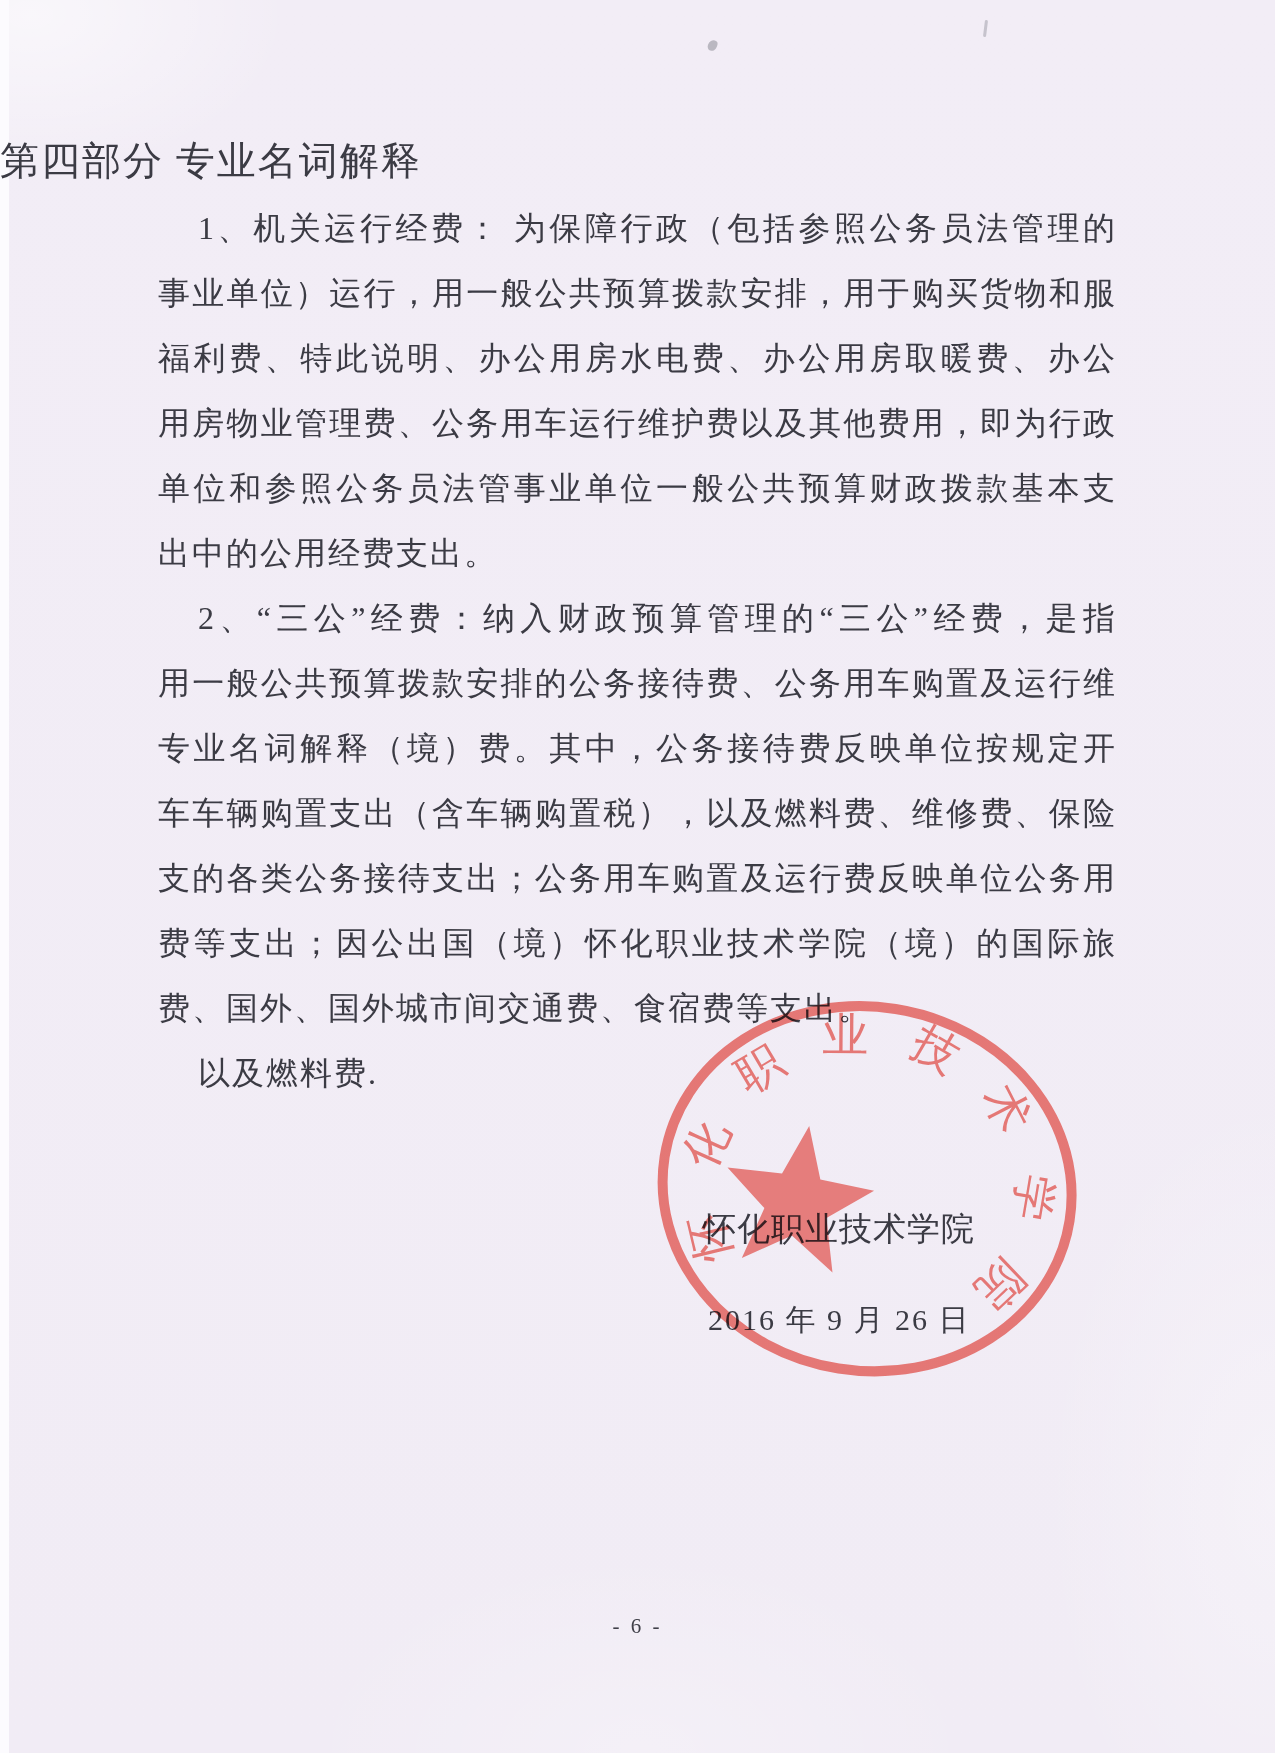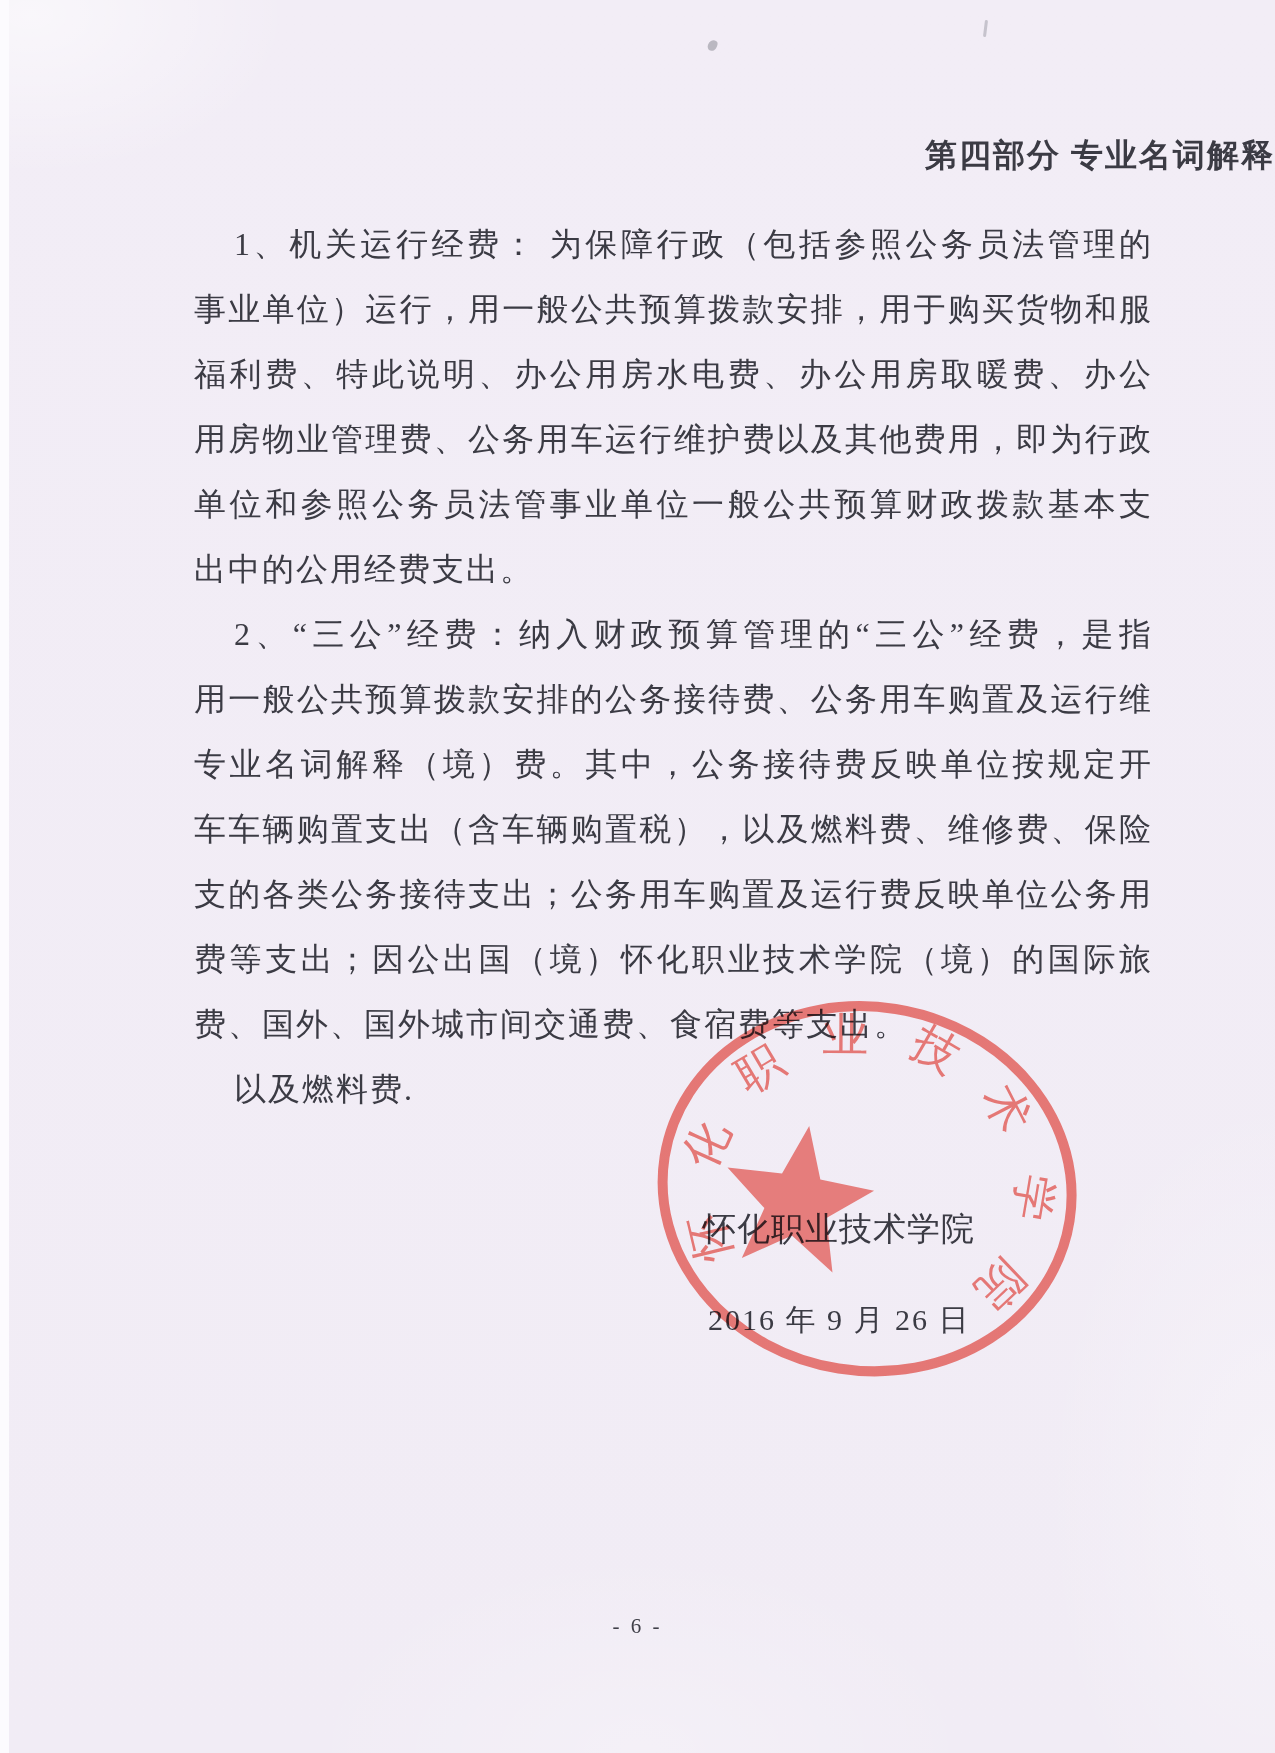--- a/index.html
+++ b/index.html
@@ -16,23 +16,23 @@
       radial-gradient(500px 300px at 640px 1753px, rgba(255,255,255,.22), rgba(255,255,255,0) 70%),
       linear-gradient(#f2edf6,#f1ecf5);
   }
   .edge-left{position:absolute;left:0;top:0;width:9px;height:100%;background:#fcfbfe;}
   .speck-a{position:absolute;left:708px;top:40px;width:9px;height:11px;border-radius:60% 40% 55% 45%;
     background:#8d8d96;opacity:.55;transform:rotate(20deg);}
   .speck-b{position:absolute;left:984px;top:20px;width:3px;height:17px;border-radius:2px;
     background:#9a9aa4;opacity:.5;transform:rotate(7deg);}
   .title{
     position:absolute;left:0;top:134px;width:100%;
-    text-align:right;font-size:32px;font-weight:700;letter-spacing:2px;
+    text-align:left;font-size:39px;font-weight:400;letter-spacing:2px;
   }
-  .body-block{position:absolute;left:158px;top:212px;width:958px;margin-left:36px;}
+  .body-block{position:absolute;left:158px;top:196px;width:958px;}
   .bline{
     height:65px;line-height:65px;font-size:32px;white-space:nowrap;
     text-align:justify;text-align-last:justify;text-justify:inter-ideograph;
     letter-spacing:1px;
   }
   .bline.indent{padding-left:40px;}
   .bline.end{text-align:center;text-align-last:left;letter-spacing:2px;white-space:normal;}
   .signature{
     position:absolute;left:703px;top:1206px;
     font-size:33px;letter-spacing:1px;line-height:46px;

